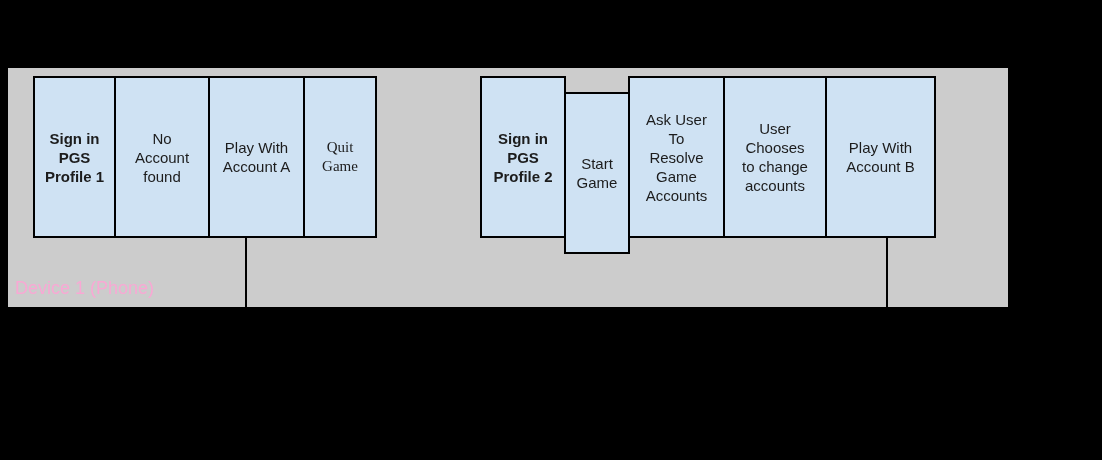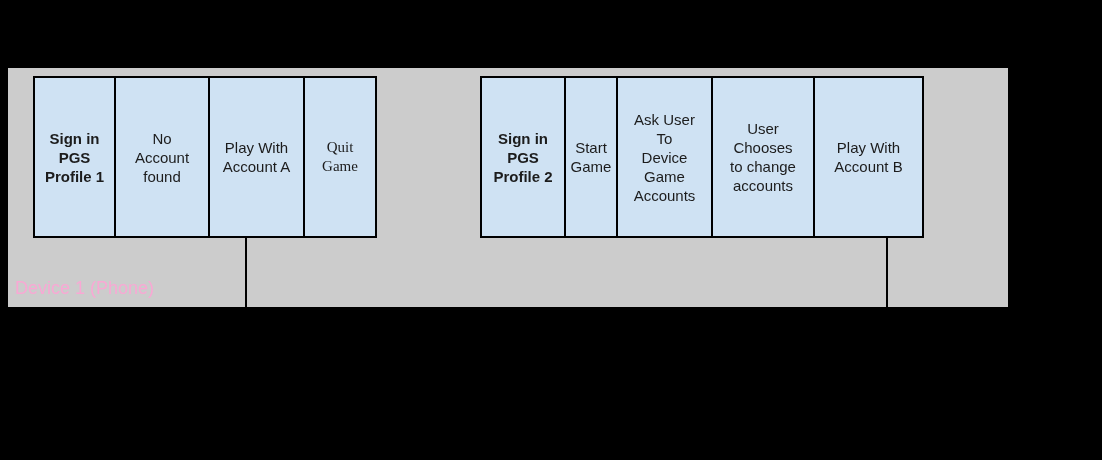--- a/index.html
+++ b/index.html
@@ -46,21 +46,21 @@
     line-height: 19px;
     color: #1c1c1c;
     padding: 2px;
   }
   .node:first-child { margin-left: 14px; font-weight: bold; }
   .wl1 { width: 83px; }
   .wl2 { width: 96px; text-align: center; }
   .wl3 { width: 97px; }
   .wl4 { width: 74px; font-family: Liberation Serif, serif; }
   .wr1 { width: 86px; }
-  .wr2 { width: 54px; }
+  .wr2 { width: 66px; margin-top: 16px; }
   .wr3 { width: 97px; }
   .wr4 { width: 104px; }
   .wr5 { width: 111px; }
   .connector {
     position: absolute;
     width: 2px;
     background: #000000;
   }
   .conn-a { left: 245px; top: 238px; height: 69px; }
   .conn-b { left: 886px; top: 237px; height: 70px; }
@@ -94,21 +94,21 @@
   </div>
 
   <div class="flow flow-right">
     <div class="node wr1">Sign in
 PGS
 Profile 2</div>
     <div class="node wr2">Start
 Game</div>
     <div class="node wr3">Ask User
 To
-Device
+Resolve
 Game
 Accounts</div>
     <div class="node wr4">User
 Chooses
 to change
 accounts</div>
     <div class="node wr5">Play With
 Account B</div>
   </div>
 

